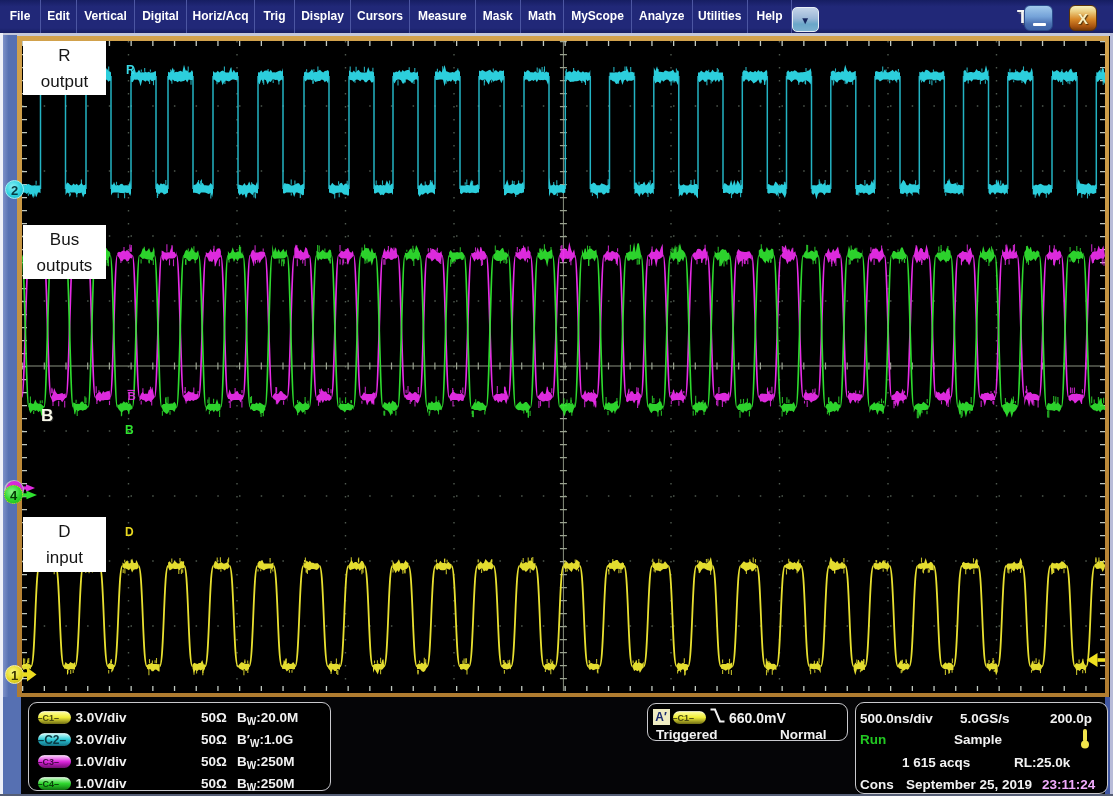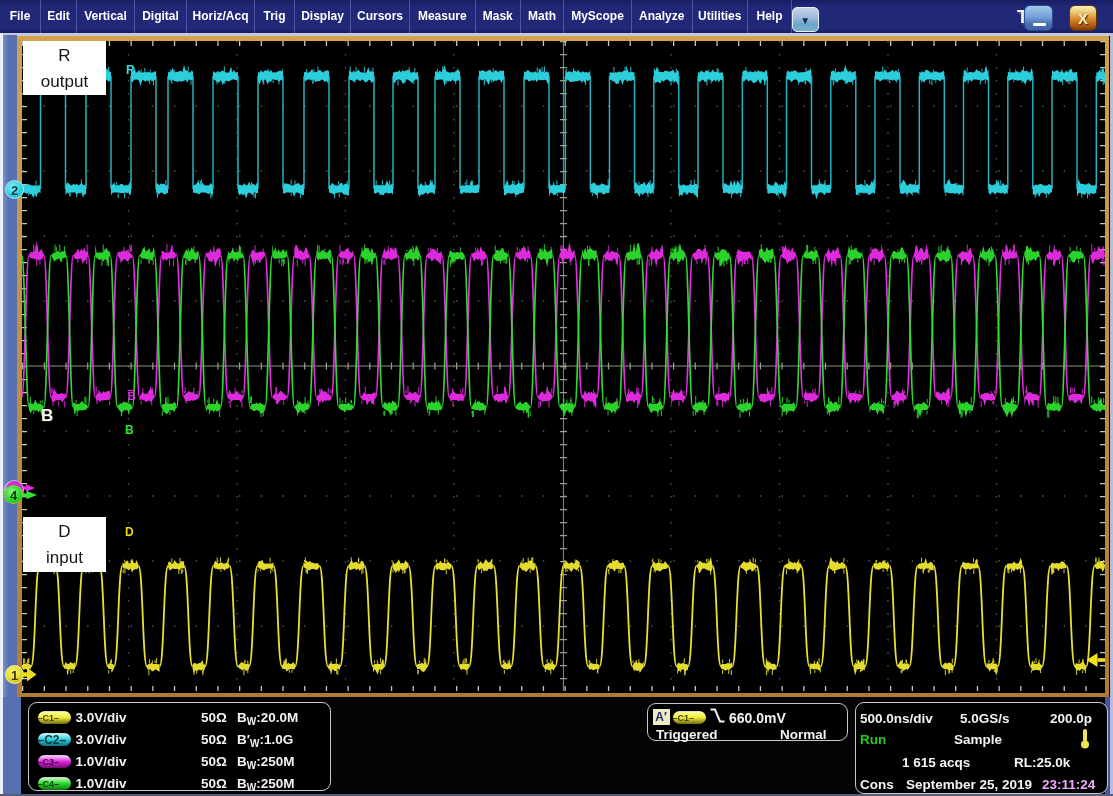--- a/index.html
+++ b/index.html
@@ -1449,20 +1449,21 @@
       <div></div>
     </div>
   <div id="closebtn">X</div>
   <div id="lwhite"></div>
     <div id="lblue"></div>
     <div id="lblue2"></div>
     <div id="rblue"></div>
     <div id="rlav"></div>
 
   <div class="wbox" style="left:23px;top:41px;height:54px">R<br>output</div>
+  <div class="wbox" style="left:23px;top:225px;height:54px">Bus<br>outputs</div>
   <div class="wbox" style="left:23px;top:517px;height:55px">D<br>input</div>
   <div id="annB">B</div>
 
   <div class="mark" style="left:5px;top:180px;background:radial-gradient(circle at 40% 35%,#8ceef4,#2cd2e0 55%,#18a8ba);color:#063a42;border:1px solid #9ff0f4">2</div>
   <div class="mark" style="left:4px;top:479.5px;width:20px;height:20px;border:2px solid #b9bcca;background:transparent"></div>
   <div class="mark" style="left:5.5px;top:481px;width:17px;height:17px;background:#d828d8"></div>
   <div class="mark" style="left:4px;top:485px;background:radial-gradient(circle at 40% 35%,#8cf48c,#2cd82c 55%,#18aa18);color:#053a05;border:1.5px dotted #d8d820">4</div>
   <div class="mark" style="left:5px;top:665px;background:radial-gradient(circle at 40% 35%,#f8f880,#e4d824 55%,#baa812);color:#3c3604;border:1px solid #f8f0a0">1</div>
   <svg style="position:absolute;left:22px;top:664px" width="18" height="20" viewBox="0 0 18 20">
     <rect x="0.5" y="8.3" width="6" height="4.4" fill="#ecdc20"></rect>

